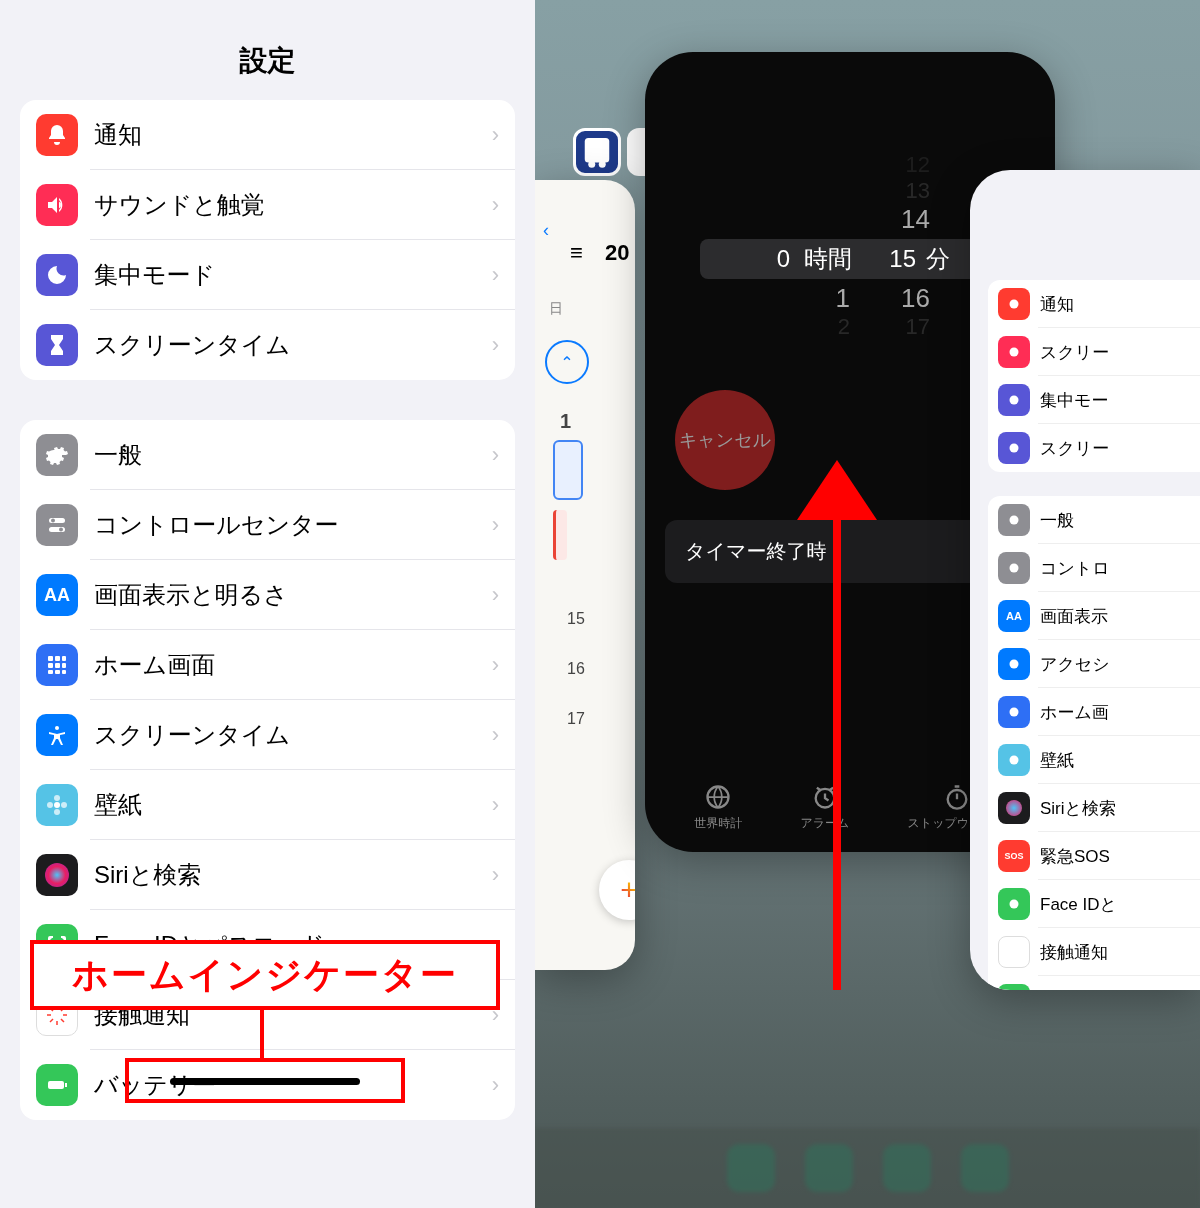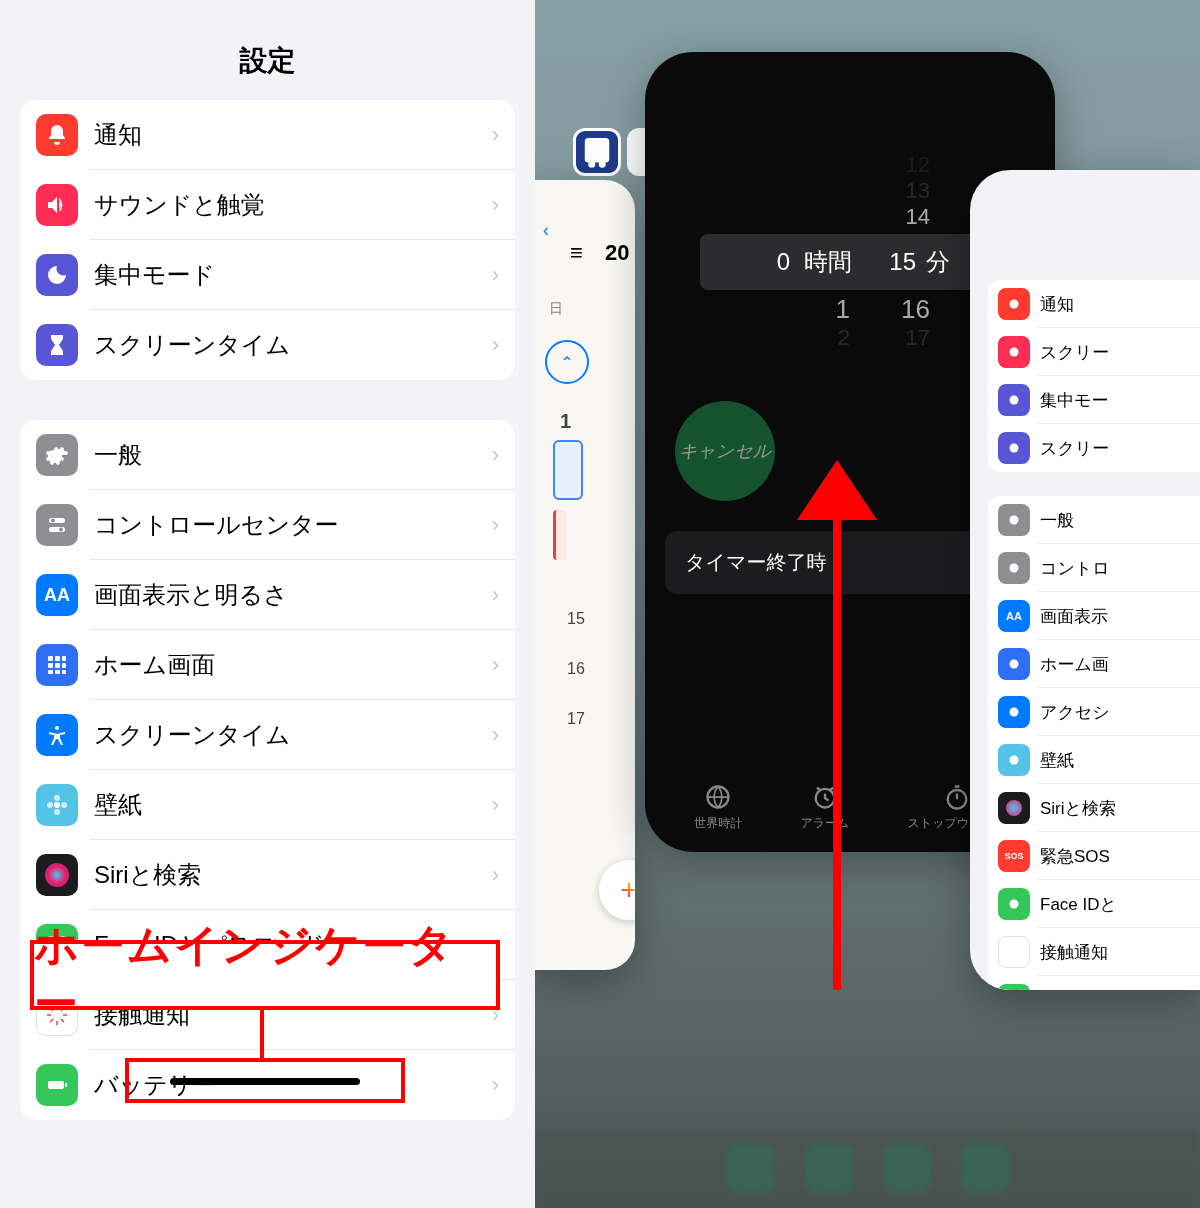--- a/index.html
+++ b/index.html
@@ -84,21 +84,21 @@
   .ic-green { background: #34c759; }
   .ic-sos { background: #ff3b30; color:#fff; font-weight:700; font-size:12px;}
   .ic-white { background: #fff; border:1px solid #ddd;}
 
   
   .annotation-box {
     position: absolute;
     border: 4px solid #ff0000;
     background: #fff;
     color: #ff0000;
-    font-size: 44px;
+    font-size: 36px;
     font-weight: 600;
     display: flex;
     align-items: center;
     justify-content: center;
     letter-spacing: 2px;
   }
   .annotation-line {
     position: absolute;
     background: #ff0000;
   }
@@ -433,41 +433,41 @@
   <div class="app-card clock-card">
     <div style="padding-top:100px;">
       <div class="picker-row" style="opacity:0.25;">
           <span style="width:80px;text-align:right;"></span>
           <span style="width:80px;text-align:right;">12</span>
         </div>
       <div class="picker-row" style="opacity:0.4;">
           <span style="width:80px;text-align:right;"></span>
           <span style="width:80px;text-align:right;">13</span>
         </div>
-      <div class="picker-row" style="color:#aaa;font-size:22px;">
+      <div class="picker-row" style="color:#aaa;font-size:26px;">
           <span style="width:80px;text-align:right;"></span>
           <span style="width:80px;text-align:right;">14</span>
         </div>
       <div class="picker-row picker-sel" style="font-size:24px;width:300px;margin:4px auto;">
           <span style="width:40px;text-align:right;">0</span>
-          <span style="margin:8px 14px;">時間</span>
+          <span style="margin:0 14px;">時間</span>
           <span style="width:50px;text-align:right;">15</span>
           <span style="margin-left:10px;">分</span>
         </div>
       <div class="picker-row" style="color:#aaa;font-size:26px;">
           <span style="width:80px;text-align:right;">1</span>
           <span style="width:80px;text-align:right;">16</span>
         </div>
       <div class="picker-row" style="opacity:0.4;">
           <span style="width:80px;text-align:right;">2</span>
           <span style="width:80px;text-align:right;">17</span>
         </div>
     </div>
     <div style="display:flex;justify-content:space-between;padding:50px 30px 30px;">
-      <div class="timer-btn" style="background:#14532d;color:#999;font-style:italic;">キャンセル</div>
+      <div class="timer-btn" style="background:#7f1d1d;color:#999;">キャンセル</div>
       <div class="timer-btn" style="background:#0d3a1e;color:#34c759;width:20px;overflow:hidden;"></div>
     </div>
     <div class="clock-bottom-row">
       <span>タイマー終了時</span>
       <span style="color:#888;">レー</span>
     </div>
     <div class="clock-tabs">
       <div class="clock-tab"><svg viewBox="0 0 24 24">
             <circle cx="12" cy="12" r="9" fill="none" stroke="#888" stroke-width="2"></circle>
             <path d="M3 12h18M12 3a14 14 0 010 18M12 3a14 14 0 000 18" fill="none" stroke="#888" stroke-width="1.5"></path>
@@ -535,34 +535,34 @@
               <circle cx="12" cy="12" r="6"></circle>
             </svg>
           </div>
           <div class="mini-label">コントロ</div>
         </div>
         <div class="mini-row">
           <div class="mini-icon ic-blue" style="font-size: 11px; color: rgb(255, 255, 255); font-weight: 700;">AA</div>
           <div class="mini-label">画面表示</div>
         </div>
         <div class="mini-row">
+          <div class="mini-icon ic-blue">
+            <svg viewBox="0 0 24 24">
+              <circle cx="12" cy="12" r="6"></circle>
+            </svg>
+          </div>
+          <div class="mini-label">アクセシ</div>
+        </div>
+        <div class="mini-row">
           <div class="mini-icon ic-bluegrid">
             <svg viewBox="0 0 24 24">
               <circle cx="12" cy="12" r="6"></circle>
             </svg>
           </div>
           <div class="mini-label">ホーム画</div>
-        </div>
-        <div class="mini-row">
-          <div class="mini-icon ic-blue">
-            <svg viewBox="0 0 24 24">
-              <circle cx="12" cy="12" r="6"></circle>
-            </svg>
-          </div>
-          <div class="mini-label">アクセシ</div>
         </div>
         <div class="mini-row">
           <div class="mini-icon ic-cyan">
             <svg viewBox="0 0 24 24">
               <circle cx="12" cy="12" r="6"></circle>
             </svg>
           </div>
           <div class="mini-label">壁紙</div>
         </div>
         <div class="mini-row">

